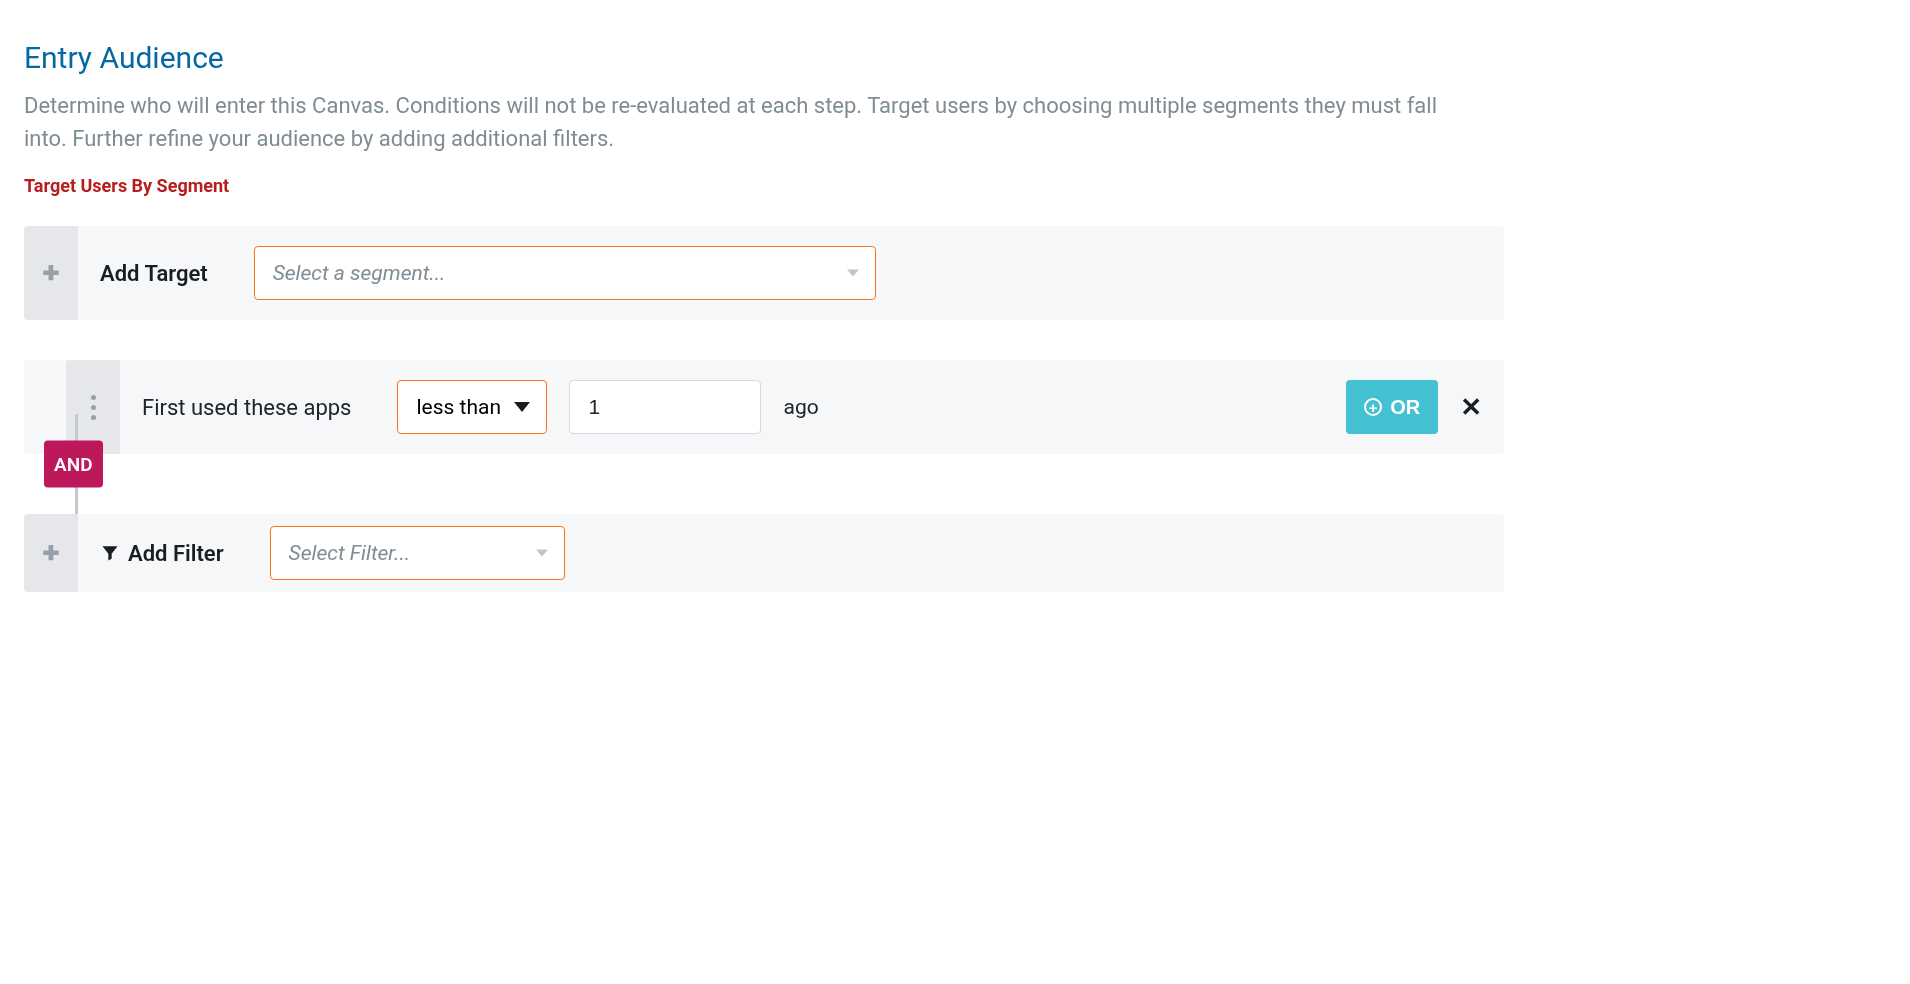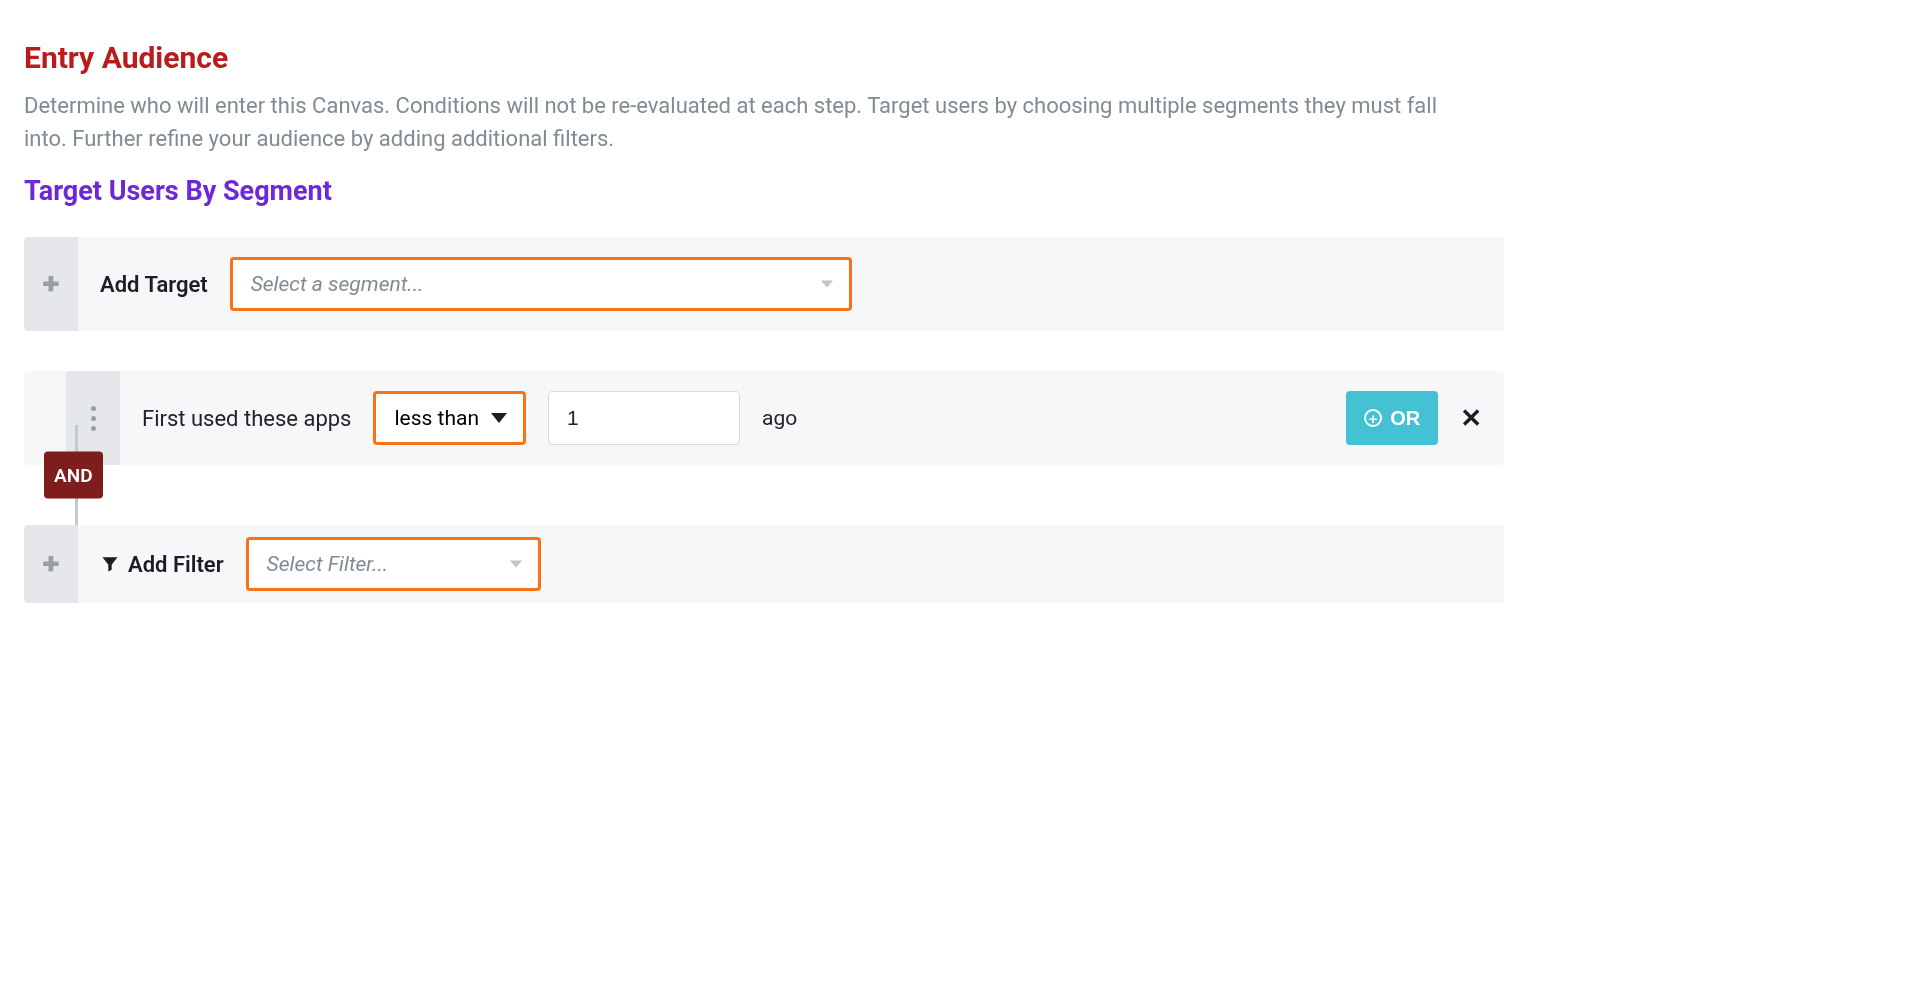--- a/index.html
+++ b/index.html
@@ -11,35 +11,35 @@
       font-family: -apple-system, BlinkMacSystemFont, "Segoe UI", Roboto, Helvetica, Arial, sans-serif;
       background: #ffffff;
       color: #212529;
       padding: 40px 24px;
     }
     .container {
       max-width: 1480px;
     }
     .page-title {
       font-size: 30px;
-      font-weight: 700;
-      color: #b91c1c;
+      font-weight: 400;
+      color: #0369a1;
       margin-bottom: 14px;
     }
     .page-description {
       font-size: 22px;
       color: #7f8c94;
       line-height: 1.5;
       margin-bottom: 20px;
       max-width: 1450px;
     }
     .section-title {
-      font-size: 27px;
+      font-size: 18px;
       font-weight: 700;
-      color: #6d28d9;
+      color: #b91c1c;
       margin-bottom: 30px;
     }
     .row-box {
       display: flex;
       align-items: center;
       background: #f6f7f8;
       border-radius: 4px;
       margin-bottom: 40px;
       min-height: 94px;
     }
@@ -87,28 +87,29 @@
       gap: 8px;
     }
     .row-label-normal {
       font-size: 22px;
       font-weight: 400;
       color: #212529;
     }
     .select-box {
       position: relative;
       background: #ffffff;
-      border: 3px solid #f97316;
+      border: 1px solid #f97316;
       border-radius: 4px;
       height: 54px;
       display: flex;
       align-items: center;
       padding: 0 44px 0 18px;
       cursor: pointer;
       min-width: 150px;
+      margin-left: 24px;
     }
     .select-wide {
       width: 622px;
     }
     .select-medium {
       width: 295px;
     }
     .select-placeholder {
       font-size: 21px;
       font-style: italic;
@@ -213,21 +214,21 @@
       top: 0;
       bottom: 0;
       width: 3px;
       background: #c4c9cf;
     }
     .and-badge {
       position: absolute;
       left: 20px;
       top: 50%;
       transform: translateY(-50%);
-      background: #7f1d1d;
+      background: #be185d;
       color: #ffffff;
       font-size: 19px;
       font-weight: 600;
       padding: 12px 10px;
       border-radius: 4px;
     }
     .funnel-icon {
       display: inline-block;
     }
     .section-spacer {

